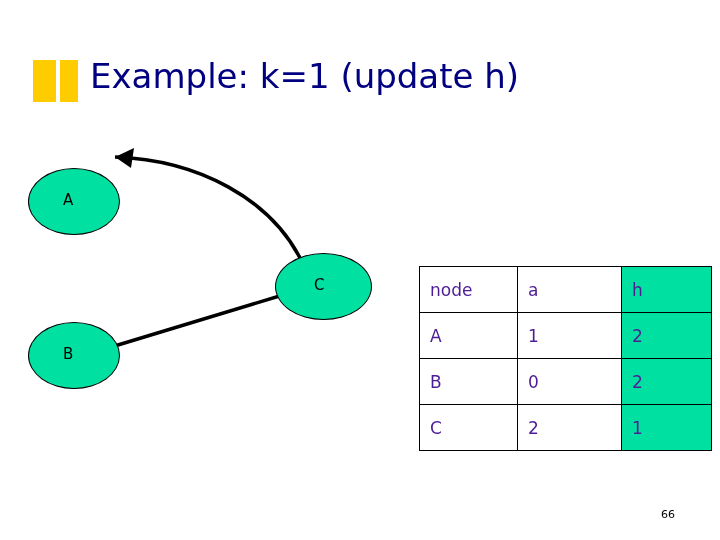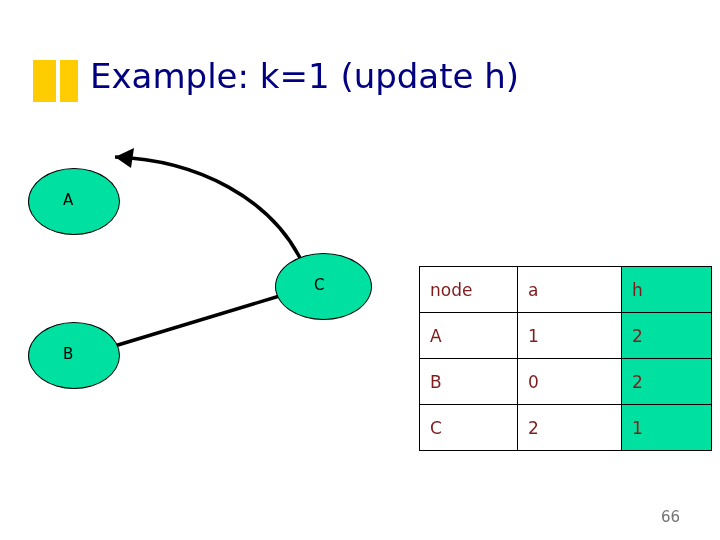--- a/index.html
+++ b/index.html
@@ -98,35 +98,35 @@
     position: absolute;
     left: 419px;
     top: 266px;
     border-collapse: collapse;
     table-layout: fixed;
   }
   .tbl td {
     border: 1px solid #000000;
     height: 45px;
     font-size: 17px;
-    color: #7f1d1d;
+    color: #4c1d95;
     padding: 0 0 0 10px;
     vertical-align: middle;
     background: #ffffff;
   }
   .tbl td.c0 { width: 87px; }
   .tbl td.c1 { width: 93px; }
   .tbl td.c2 { width: 79px; background: #00e0a0; }
 
   .page-number {
     position: absolute;
     left: 661px;
     top: 508px;
-    font-size: 15px;
-    color: #737373;
+    font-size: 11px;
+    color: #000000;
   }
 </style>
 </head>
 <body>
 
 <div id="slide">
 
   <div class="title-marker">
     <div class="stripe"></div>
   </div>

